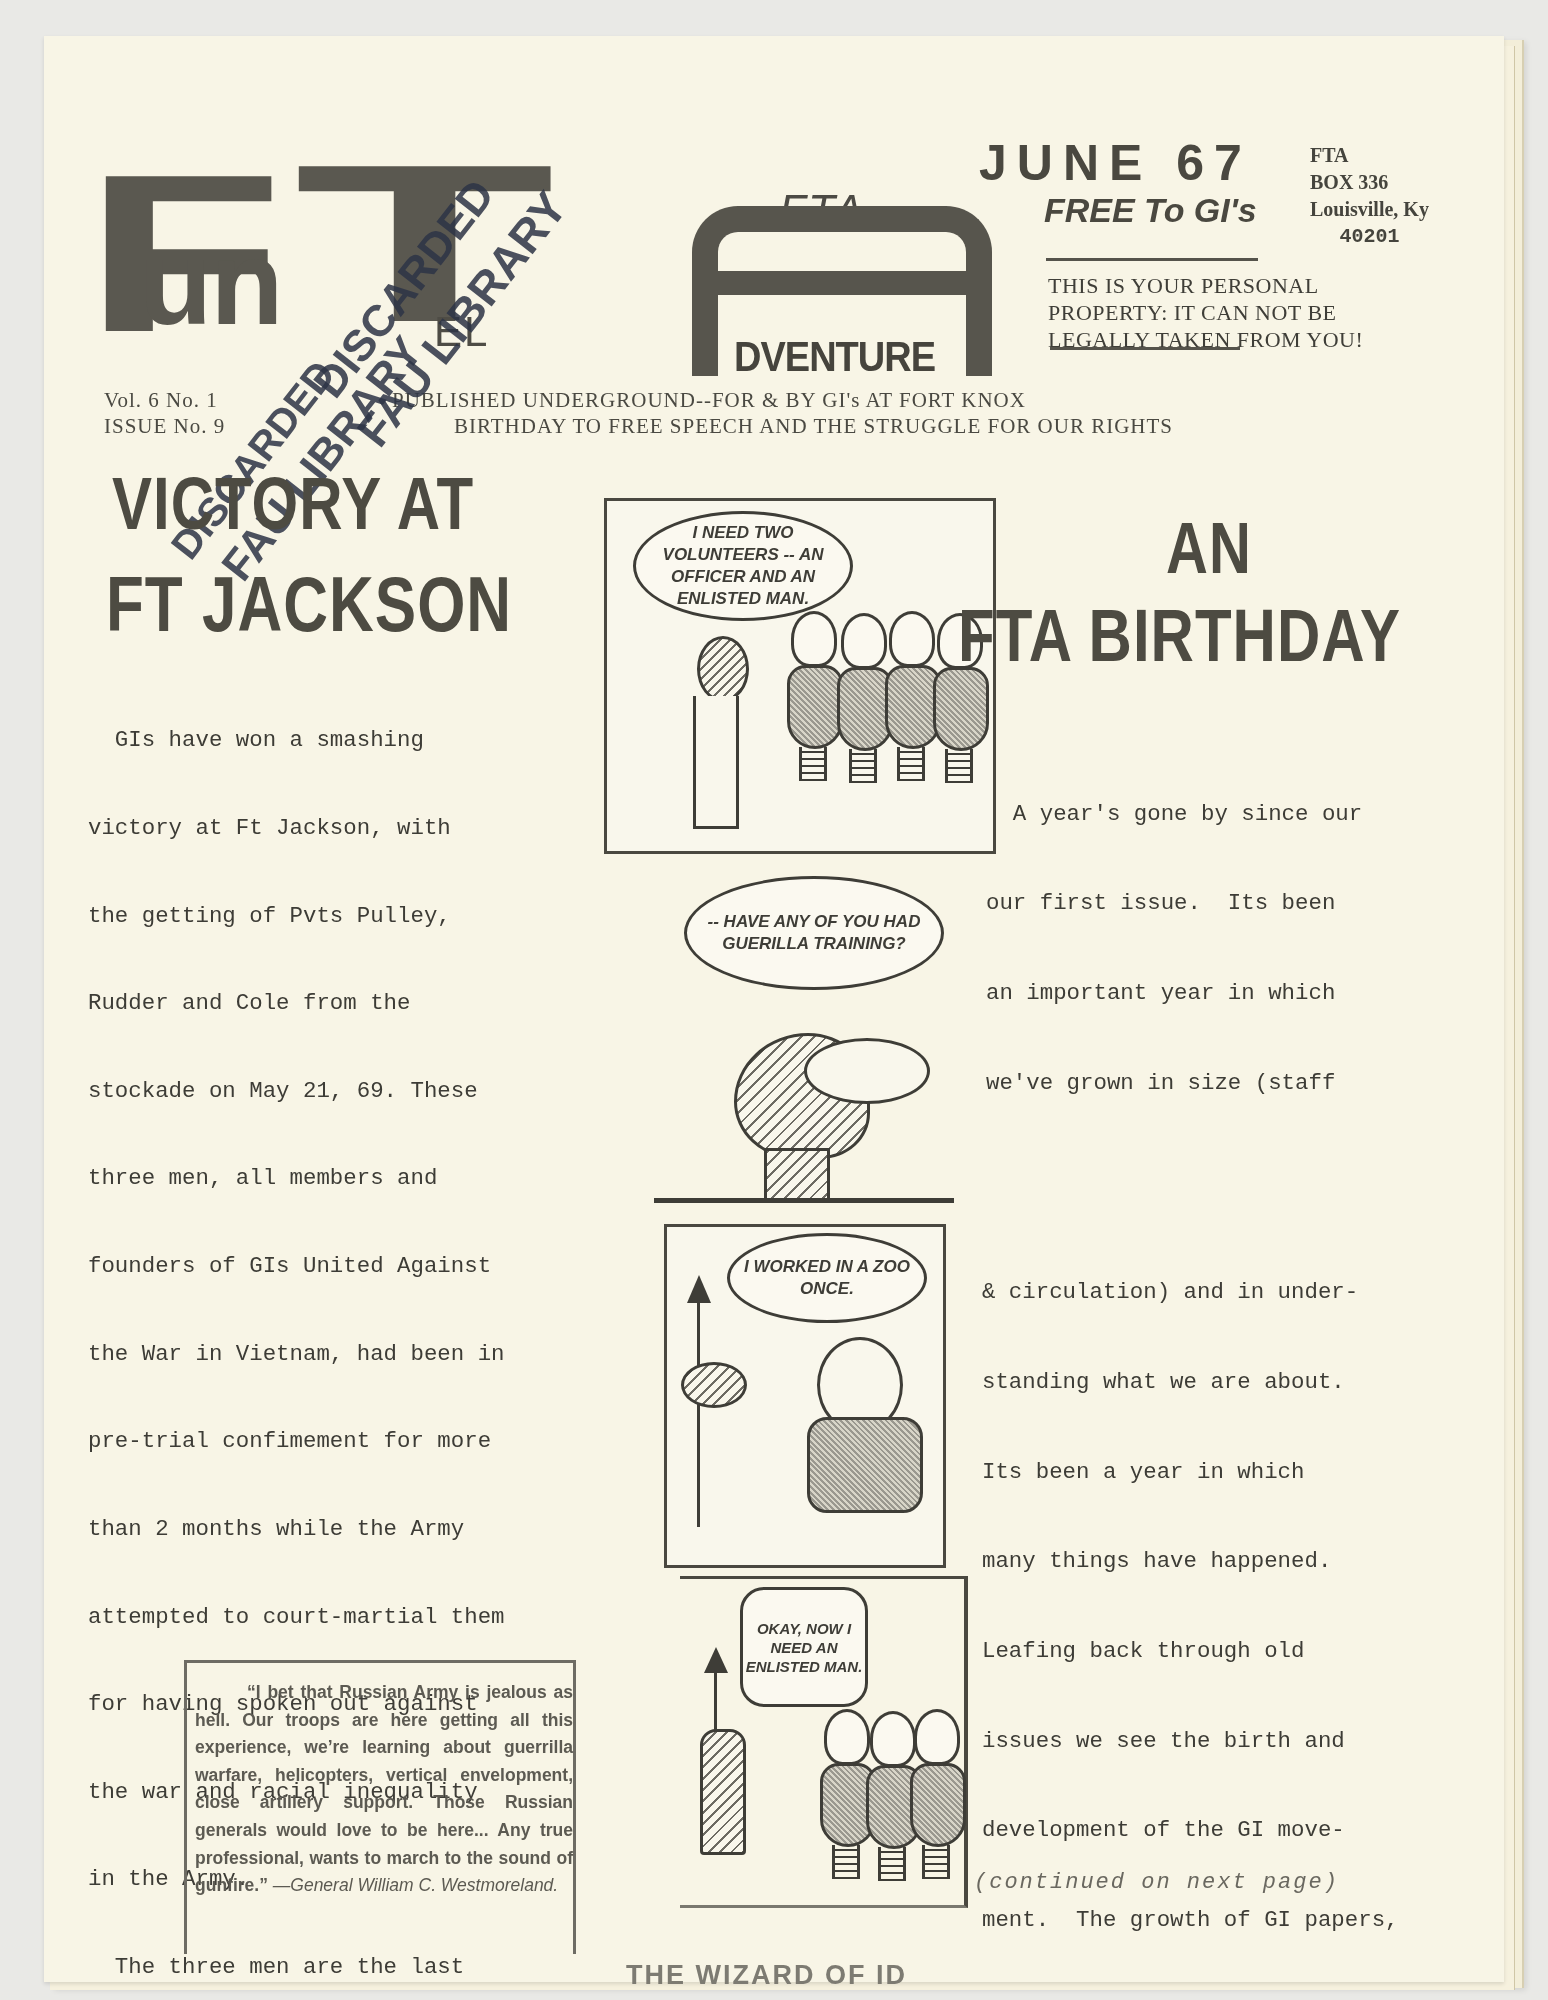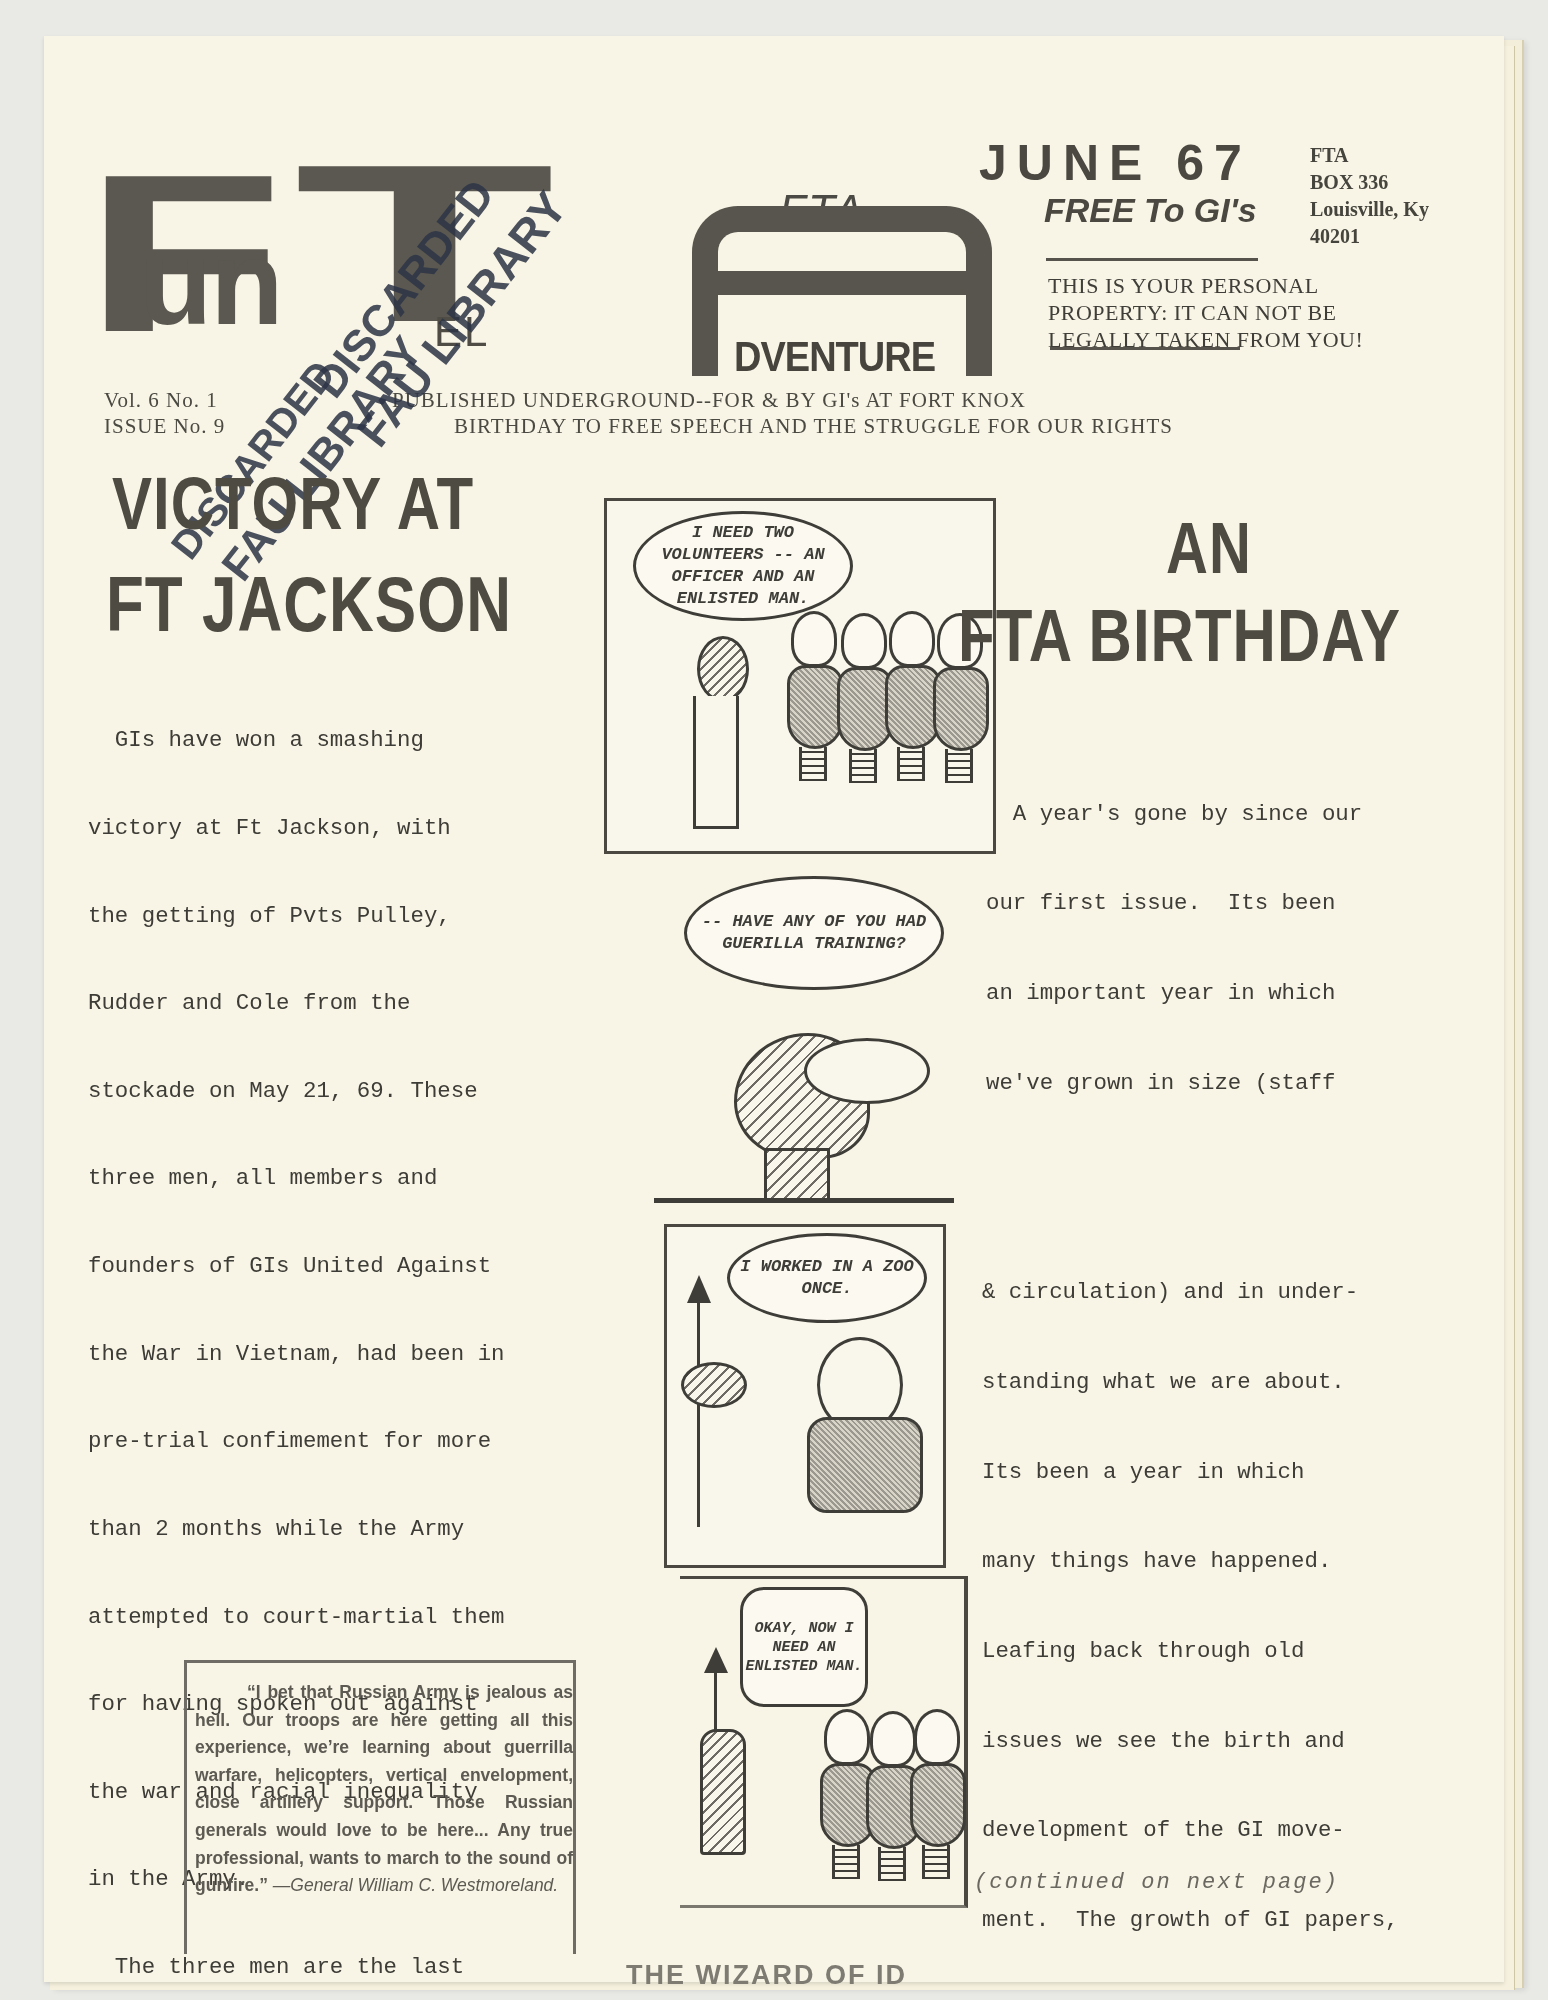--- a/index.html
+++ b/index.html
@@ -54,21 +54,21 @@
       color: #4a4840; letter-spacing: 10px;
     }
     .free {
       left: 1000px; top: 155px; font-family: "Liberation Sans", sans-serif; font-style: italic; font-weight: 700;
       font-size: 34px; color: #4a4840;
     }
     .addr {
       left: 1266px; top: 106px; font-size: 20px; line-height: 27px; color: #45443d;
       font-family: "Liberation Serif", "DejaVu Serif", serif; font-weight: 700;
     }
-    .addr .r { text-align: left; }
+    .addr .r { text-align: center; font-family: Liberation Mono, monospace; }
     .rule { background: #55534b; height: 3px; }
     .notice {
       left: 1004px; top: 236px; font-family: "Liberation Serif", "DejaVu Serif", serif;
       font-size: 22px; line-height: 27px; color: #3f3e38; letter-spacing: 0.5px;
     }
     .volline {
       font-family: "Liberation Serif", "DejaVu Serif", serif; font-size: 21px; color: #4a4942;
       letter-spacing: 1px; white-space: pre;
     }
 
@@ -102,21 +102,21 @@
       font-family: "Liberation Sans", "DejaVu Sans", sans-serif; font-weight: 700;
       font-size: 17.5px; line-height: 27.6px; color: #5c5a52; text-align: justify;
       text-indent: 52px;
     }
     .quote .attrib { font-style: italic; font-weight: 400; }
 
     
     .panel { border: 3px solid #4a4840; background: #f9f7ec; box-sizing: border-box; }
     .bubble {
       position: absolute; border: 3px solid #3e3d37; border-radius: 50%; background: #fbf9f0;
-      font-family: Liberation Mono, monospace; font-weight: 700; font-style: italic;
+      font-family: Liberation Sans, sans-serif; font-weight: 700; font-style: italic;
       color: #3e3d37; text-align: center; display: flex; align-items: center; justify-content: center;
       box-sizing: border-box; font-size: 17px; line-height: 22px;
     }
     .soldier {
       position: absolute; width: 52px; height: 170px;
     }
     .soldier .head { position: absolute; left: 4px; top: 0; width: 46px; height: 56px; border: 3px solid #3e3d37; border-radius: 50% 50% 40% 40%; background: #fbf9f0; box-sizing: border-box;}
     .soldier .body-s { position: absolute; left: 0; top: 54px; width: 56px; height: 84px; border: 3px solid #3e3d37; border-radius: 20px 20px 30px 30px; background: repeating-linear-gradient(45deg, #9a988f 0 2px, #d8d5c8 2px 4px); box-sizing: border-box;}
     .soldier .legs { position: absolute; left: 12px; top: 136px; width: 28px; height: 34px; border-left: 3px solid #3e3d37; border-right: 3px solid #3e3d37; box-sizing: border-box; background: repeating-linear-gradient(0deg, #3e3d37 0 2px, transparent 2px 7px);}
     .comic-title {

